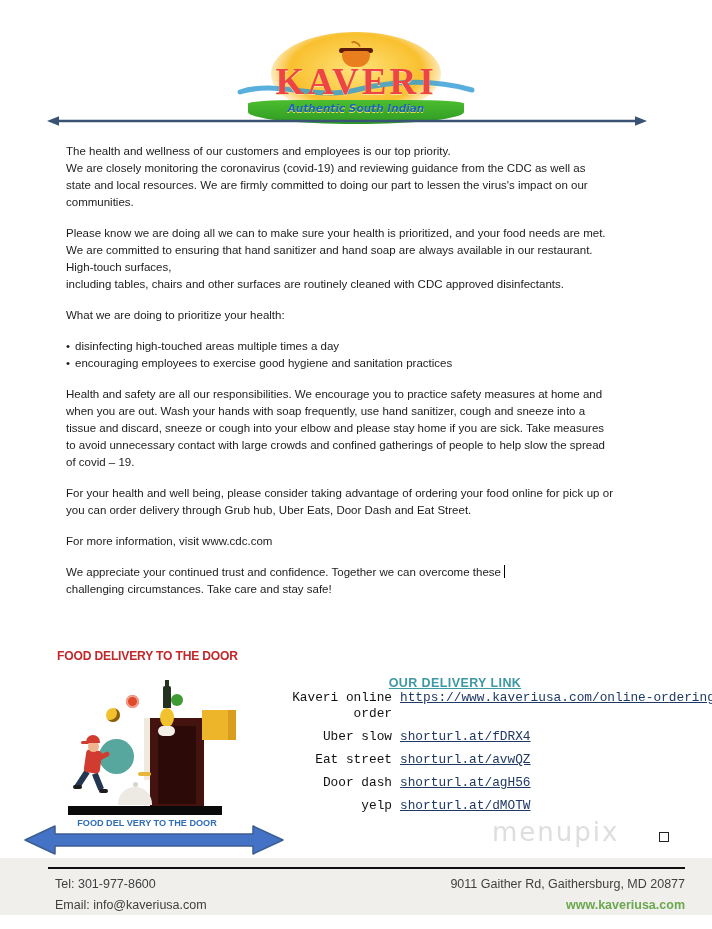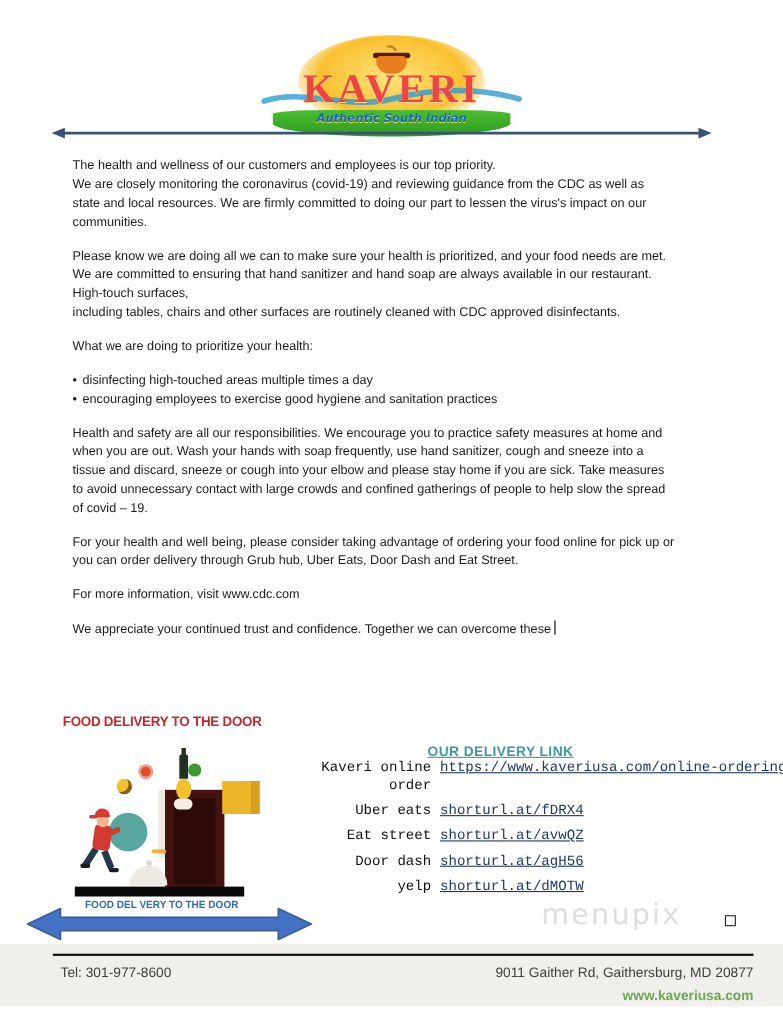--- a/index.html
+++ b/index.html
@@ -159,20 +159,21 @@
     <p>What we are doing to prioritize your health:</p>
     <p>
       <span class="bullet-line"><span class="bullet-glyph">•</span><span>disinfecting high-touched areas multiple times a day</span></span>
       <span class="bullet-line"><span class="bullet-glyph">•</span><span>encouraging employees to exercise good hygiene and sanitation practices</span></span>
     </p>
     <p>Health and safety are all our responsibilities. We encourage you to practice safety measures at home and when you are out. Wash your hands with soap frequently, use hand sanitizer, cough and sneeze into a tissue and discard, sneeze or cough into your elbow and please stay home if you are sick. Take measures to avoid unnecessary contact with large crowds and confined gatherings of people to help slow the spread of covid – 19.</p>
     <p class="justified">For your health and well being, please consider taking advantage of ordering your food online for pick up or you can order delivery through Grub hub, Uber Eats, Door Dash and Eat Street.</p>
     <p>For more information, visit www.cdc.com</p>
     <p class="tight">
       <span>We appreciate your continued trust and confidence. Together we can overcome these</span><span class="caret"></span><br>
+      <span>challenging circumstances. Take care and stay safe!</span>
     </p>
   </div>
 
   <div class="section-title">FOOD DELIVERY TO THE DOOR</div>
 
   <div class="illustration">
     <div class="illus-el il-tomato"></div>
     <div class="illus-el il-lemon"></div>
     <div class="illus-el il-bottleneck"></div>
     <div class="illus-el il-bottle"></div>
@@ -201,21 +202,21 @@
     <div class="illus-el il-caption">FOOD DEL VERY TO THE DOOR</div>
   </div>
 
   <div class="delivery-links">
     <div class="links-title">OUR DELIVERY LINK</div>
     <div class="link-row">
       <span class="link-label">Kaveri online order</span>
       <a class="link-url">https://www.kaveriusa.com/online-ordering</a>
     </div>
     <div class="link-row">
-      <span class="link-label">Uber eats</span>
+      <span class="link-label">Uber slow</span>
       <a class="link-url">shorturl.at/fDRX4</a>
     </div>
     <div class="link-row">
       <span class="link-label">Eat street</span>
       <a class="link-url">shorturl.at/avwQZ</a>
     </div>
     <div class="link-row">
       <span class="link-label">Door dash</span>
       <a class="link-url">shorturl.at/agH56</a>
     </div>
@@ -230,20 +231,21 @@
 
   <svg class="bottom-arrow" width="264" height="34" viewBox="0 0 264 34">
     <polygon points="3,17 33,3 33,11 231,11 231,3 261,17 231,31 231,23 33,23 33,31" fill="#4472C4" stroke="#3C5C94" stroke-width="1.5" stroke-linejoin="round"></polygon>
   </svg>
 
   <div class="footer">
     <div class="footer-rule"></div>
     <div class="footer-cols">
       <div class="footer-left">
         <div>Tel: 301-977-8600</div>
+        <div>Email: info@kaveriusa.com</div>
       </div>
       <div class="footer-right">
         <div>9011 Gaither Rd, Gaithersburg, MD 20877</div>
         <div class="site-link">www.kaveriusa.com</div>
       </div>
     </div>
   </div>
 
 </div>
 

